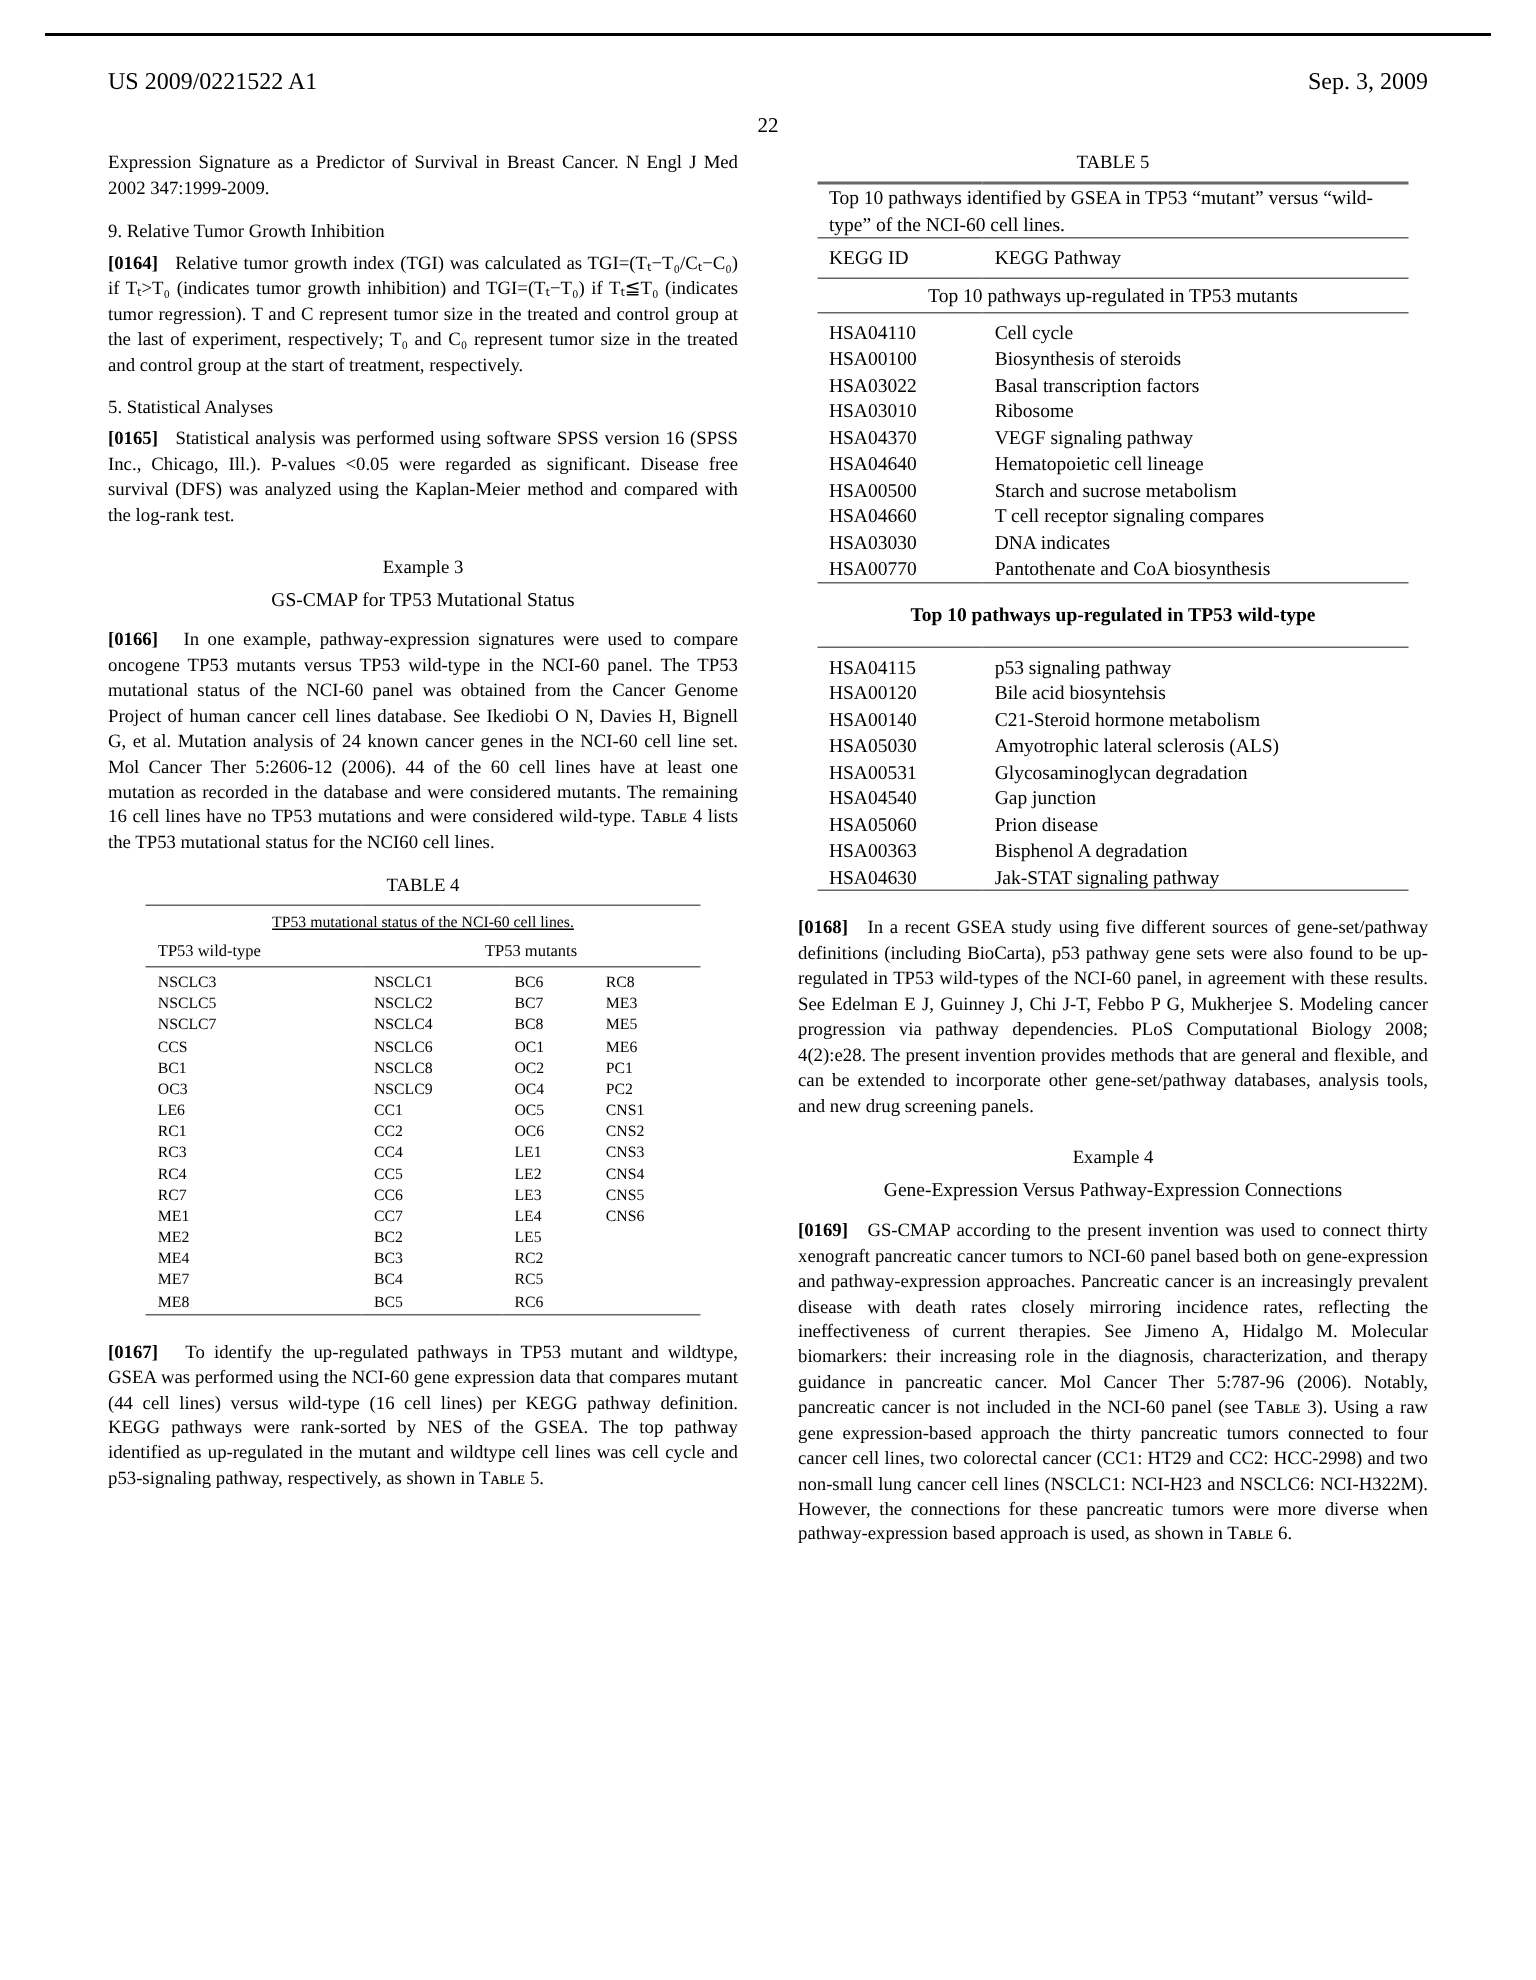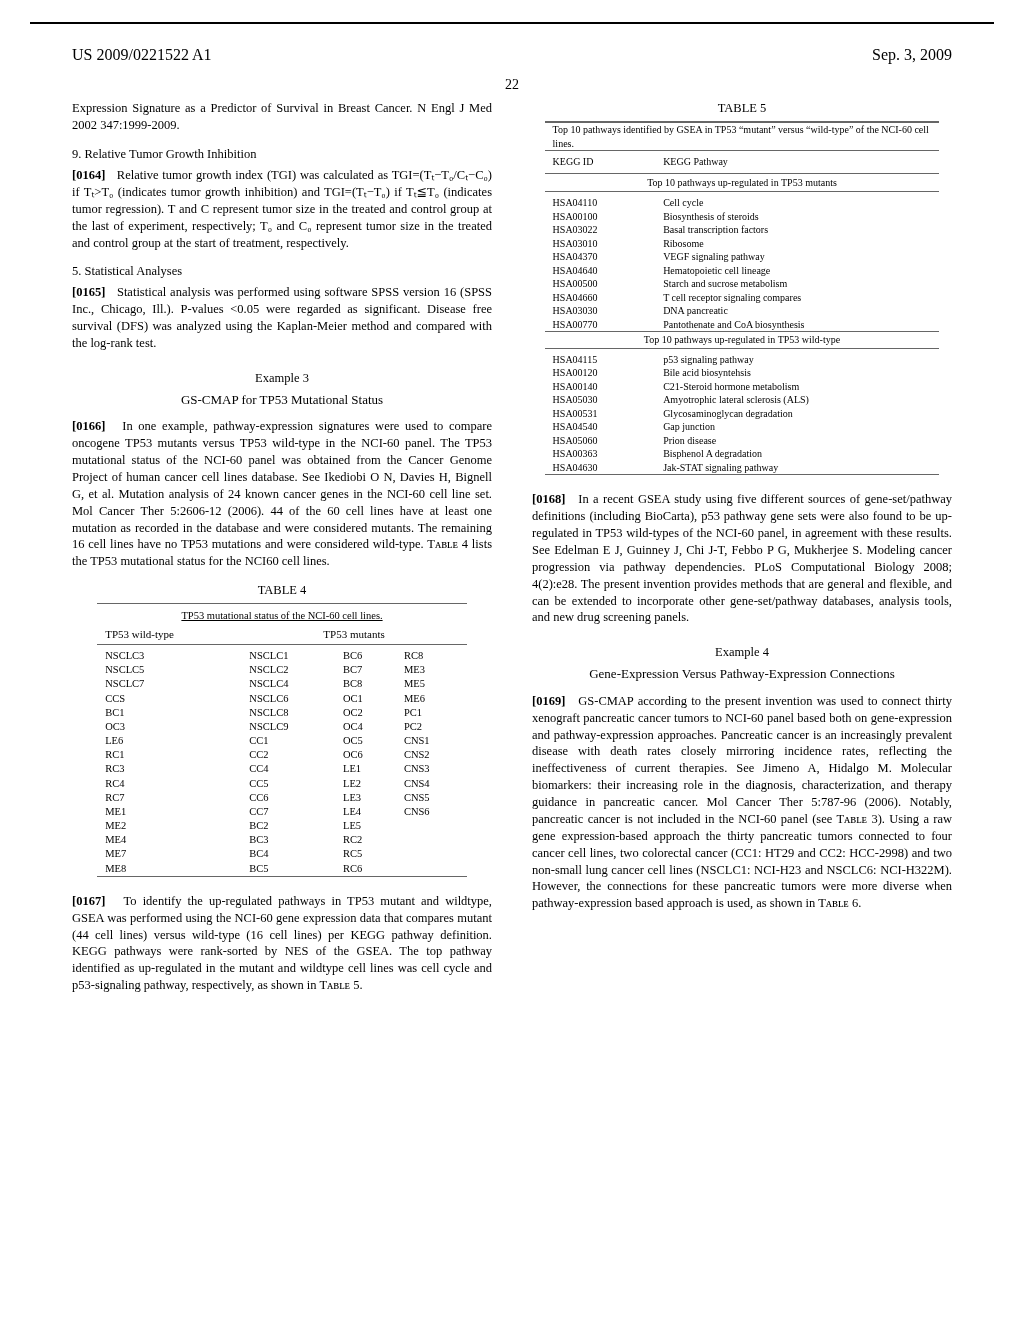--- a/index.html
+++ b/index.html
@@ -89,21 +89,21 @@
     font-size: 10.5px;
   }
   .t4-headrow th {
     border-bottom: 1px solid #666;
   }
 
   table.tbl5 {
     width: 94%;
   }
   table.tbl5 td, table.tbl5 th {
-    font-size: 10px;
+    font-size: 13px;
     padding: 0px 8px;
     text-align: left;
     font-weight: normal;
   }
   .rule-top { border-top: 1px solid #666; }
   .rule-bot { border-bottom: 1px solid #666; }
   .center { text-align: center !important; }
 
   .t5-title {
     text-align: center;
@@ -320,30 +320,30 @@
             <tr>
               <td>HSA00500</td>
               <td>Starch and sucrose metabolism</td>
             </tr>
             <tr>
               <td>HSA04660</td>
               <td>T cell receptor signaling compares</td>
             </tr>
             <tr>
               <td>HSA03030</td>
-              <td>DNA pancreatic</td>
+              <td>DNA indicates</td>
             </tr>
             <tr>
               <td>HSA00770</td>
               <td>Pantothenate and CoA biosynthesis</td>
             </tr>
           </tbody>
       <tbody>
             <tr>
-              <td colspan="2" class="center rule-bot rule-top" style="padding:1px 0;">Top 10 pathways up-regulated in TP53 wild-type</td>
+              <td colspan="2" class="center rule-bot rule-top" style="padding:12px 0;font-weight:bold;">Top 10 pathways up-regulated in TP53 wild-type</td>
             </tr>
       <tr>
               <td colspan="2" style="height:4px;"></td>
             </tr>
       </tbody>
           <tbody id="t5body-wt">
             <tr>
               <td>HSA04115</td>
               <td>p53 signaling pathway</td>
             </tr>

